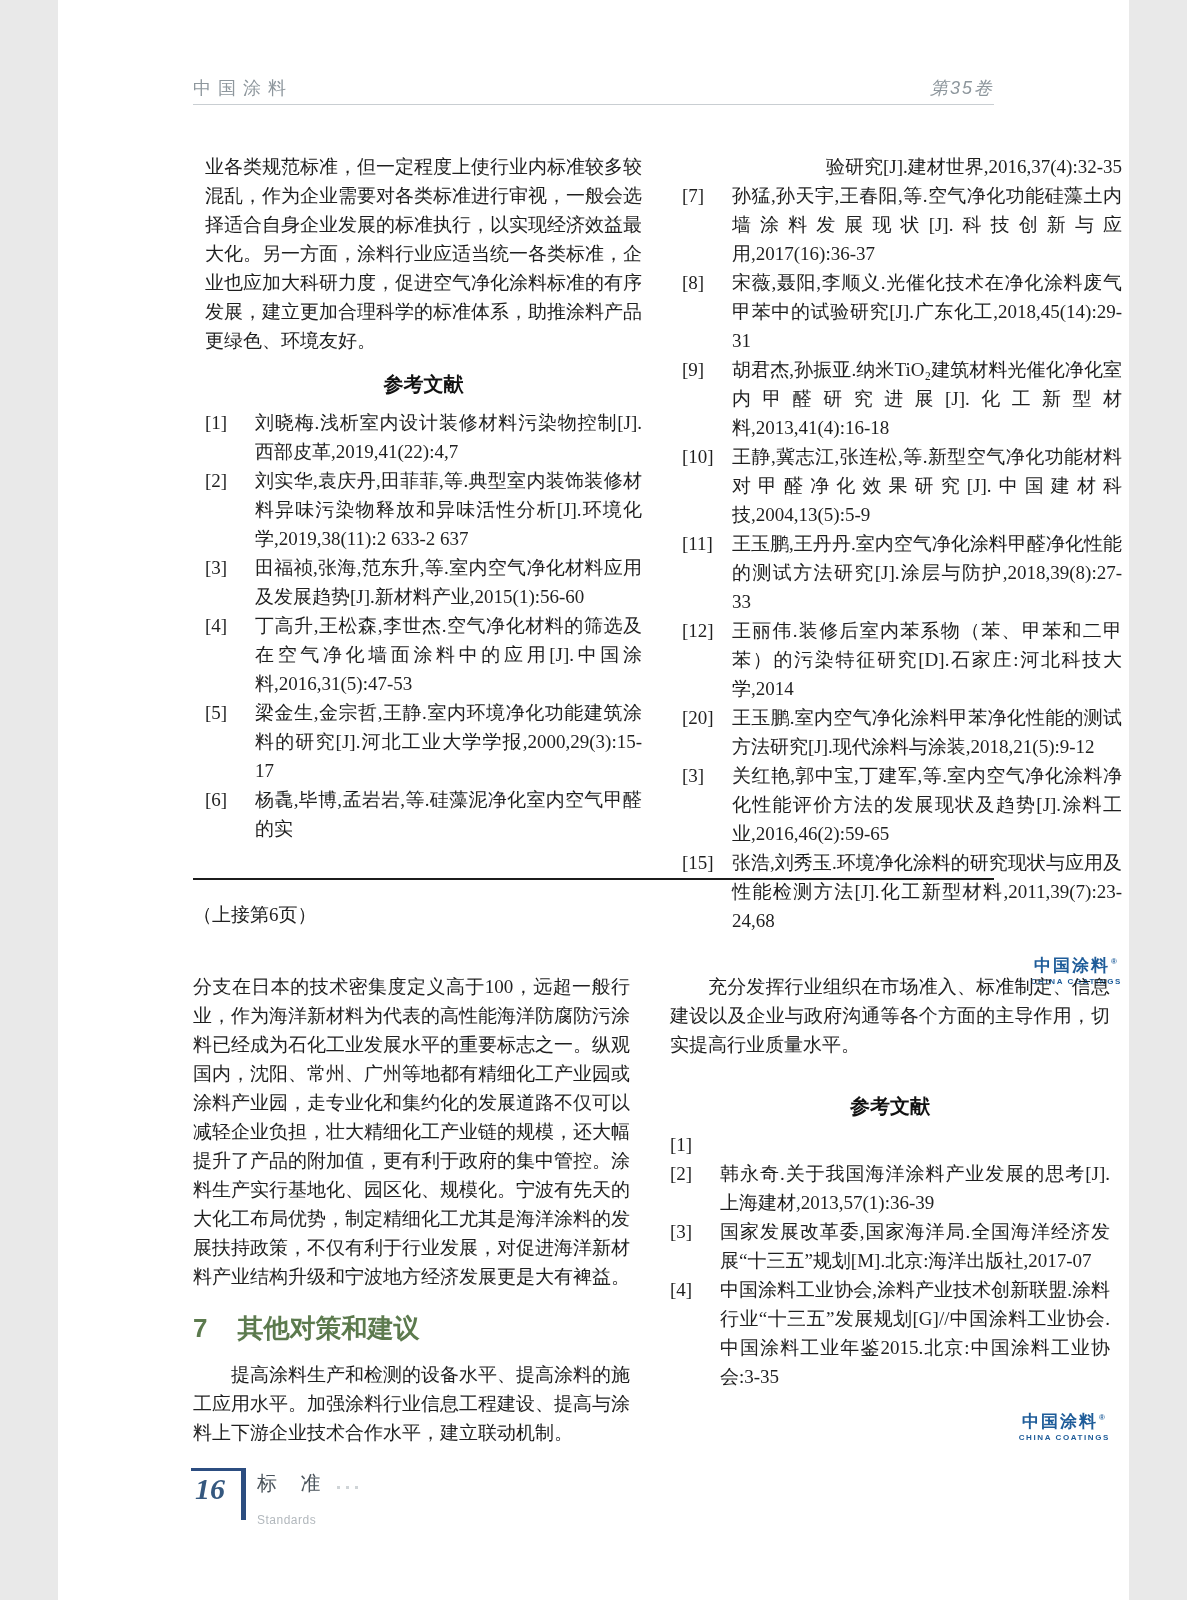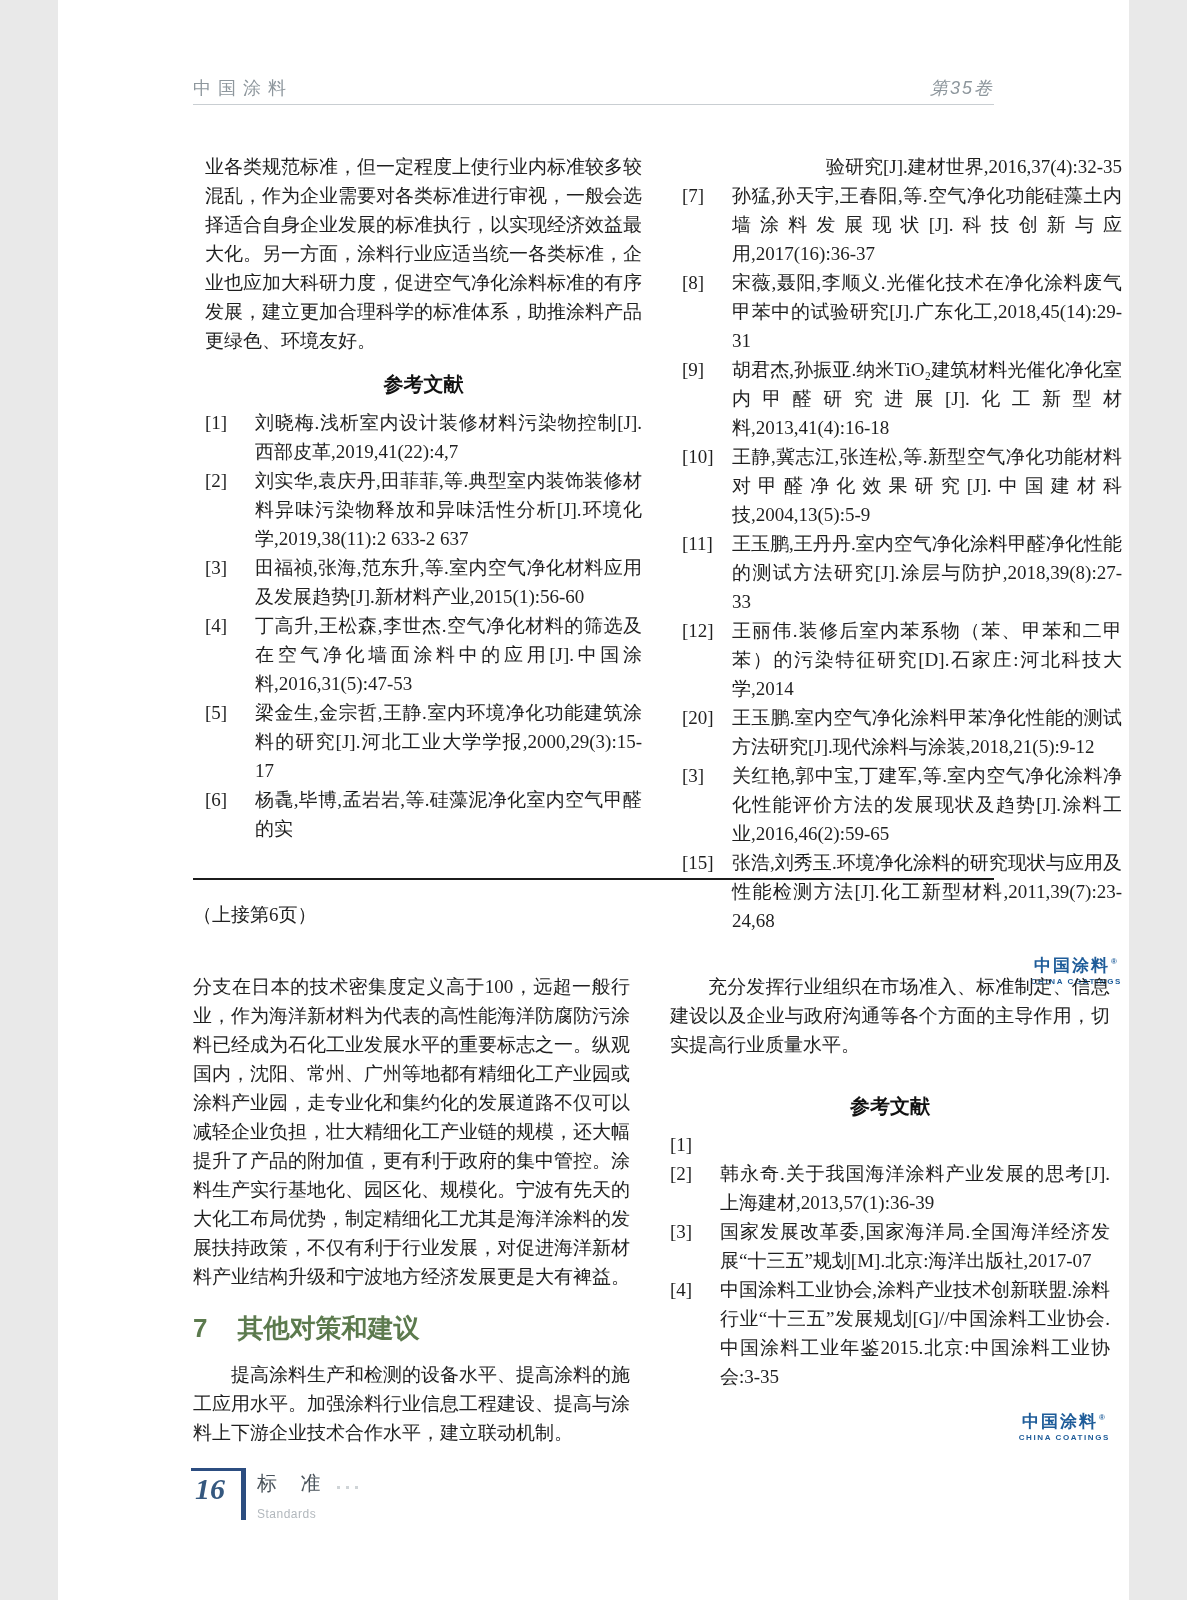--- a/index.html
+++ b/index.html
@@ -103,21 +103,21 @@
     font-family:"Liberation Sans","DejaVu Sans",sans-serif;
     font-size:20px;letter-spacing:9px;color:#49525a;line-height:22px;
   }
   .footer-dots{
     display:inline-block;width:30px;height:5px;margin-left:4px;
     background-image:radial-gradient(circle,#cfd4d7 1.5px,transparent 1.7px);
     background-size:9px 5px;background-repeat:repeat-x;
   }
   .footer-en{
     font-family:"Liberation Sans","DejaVu Sans",sans-serif;
-    font-size:12px;color:#b2b8bd;margin-top:13px;letter-spacing:.5px;
+    font-size:12px;color:#b2b8bd;margin-top:19px;letter-spacing:.5px;
   }
 </style>
 </head>
 <body>
 
 <div class="page">
 
   <header class="running-header">
     <span class="journal-name">中国涂料</span>
     <span class="volume-label">第35卷</span>

